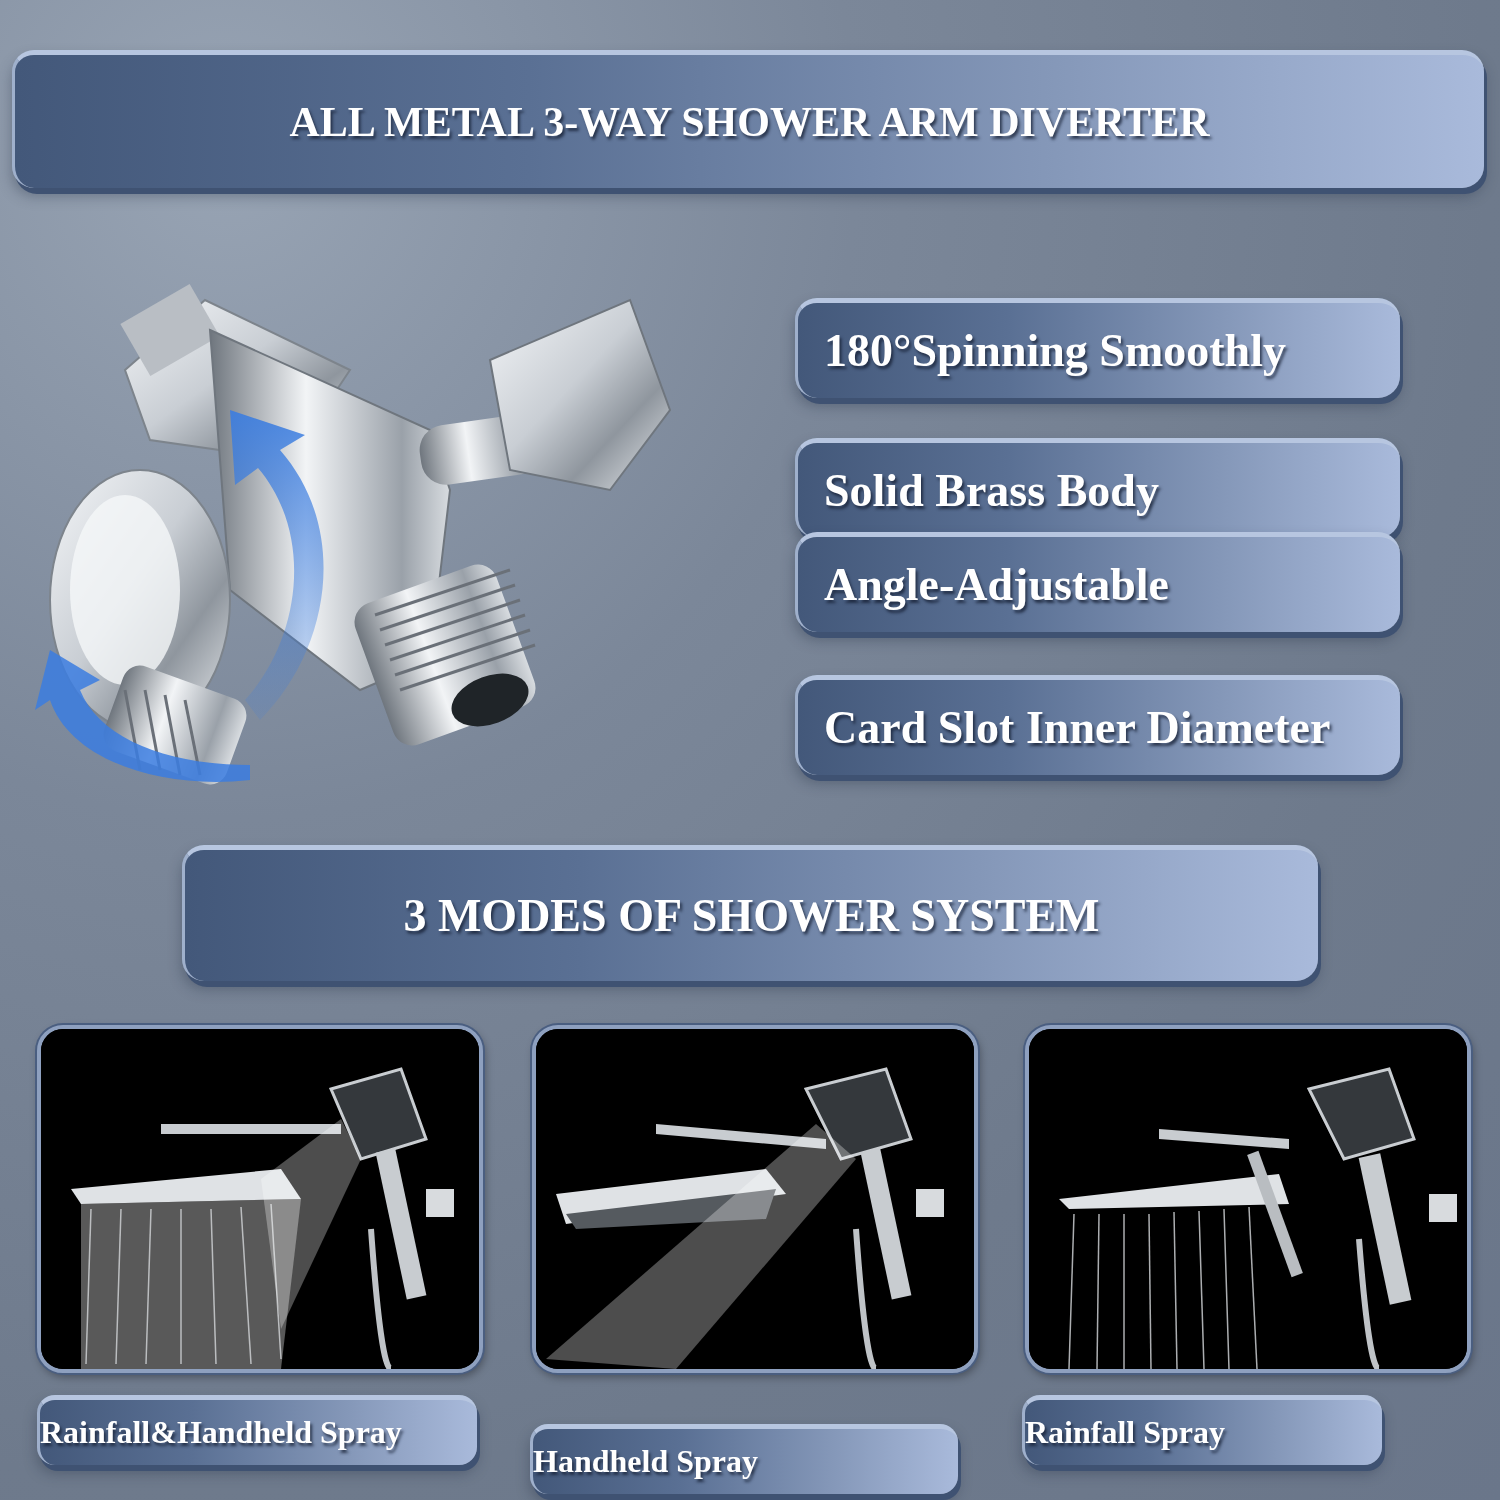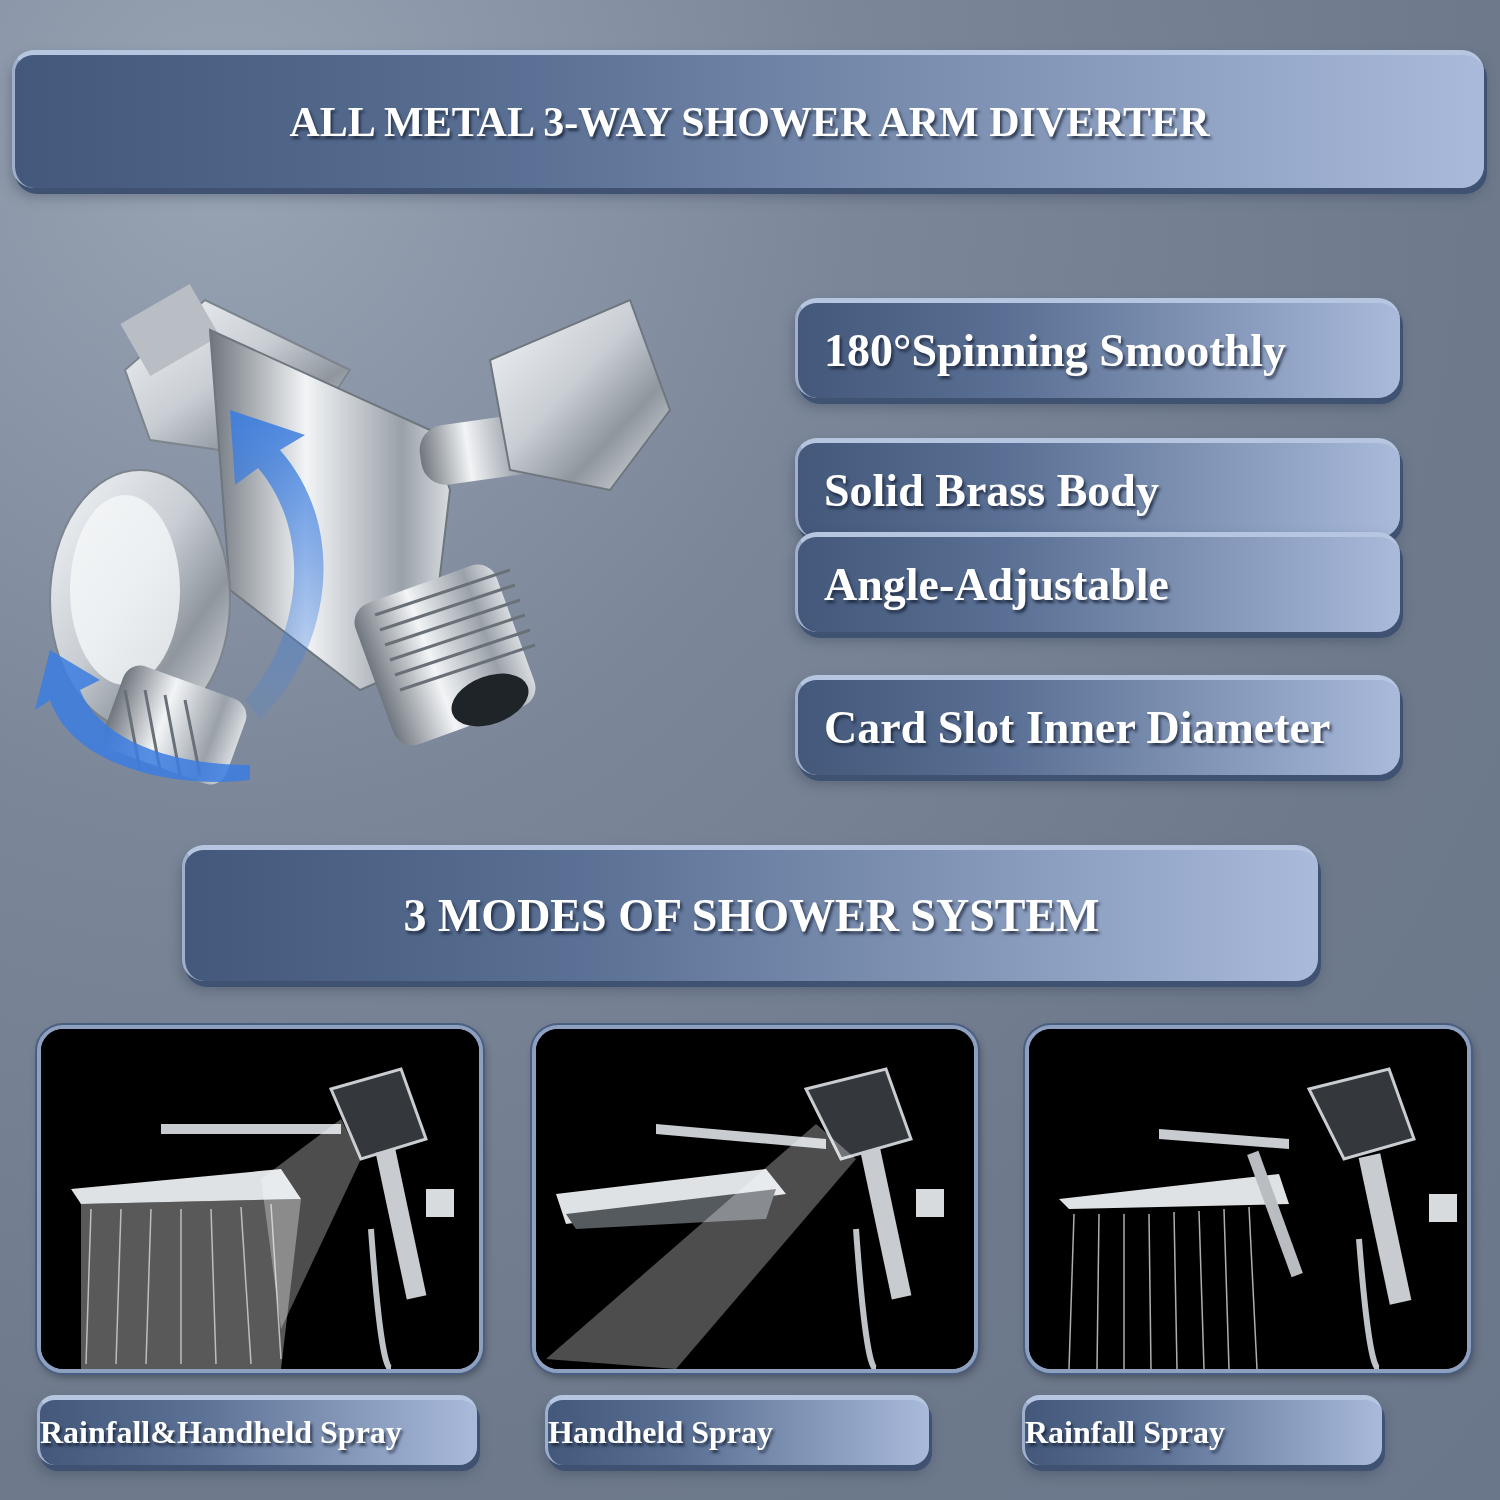--- a/index.html
+++ b/index.html
@@ -181,18 +181,18 @@
     <rect x="345" y="125" width="22" height="150" fill="#c8ccd0" transform="rotate(-12 356 200)"></rect>
     <rect x="240" y="120" width="12" height="130" fill="#b9bdc1" transform="rotate(-20 246 185)"></rect>
     <rect x="400" y="165" width="28" height="28" fill="#d8dbde"></rect>
     <path d="M330 210 Q 340 340 350 340" stroke="#bfc3c7" stroke-width="6" fill="none"></path>
   </svg>
 </div>
 
 <div class="banner mode-label" style="left:37px; width:440px;">
   <span>Rainfall&amp;Handheld Spray</span>
 </div>
-<div class="banner mode-label" style="left:545px; width:384px;">
+<div class="banner mode-label" style="left:530px; width:428px;margin-top:29px;">
   <span>Handheld Spray</span>
 </div>
 <div class="banner mode-label" style="left:1022px; width:360px;">
   <span>Rainfall Spray</span>
 </div>
 
 </body></html>

